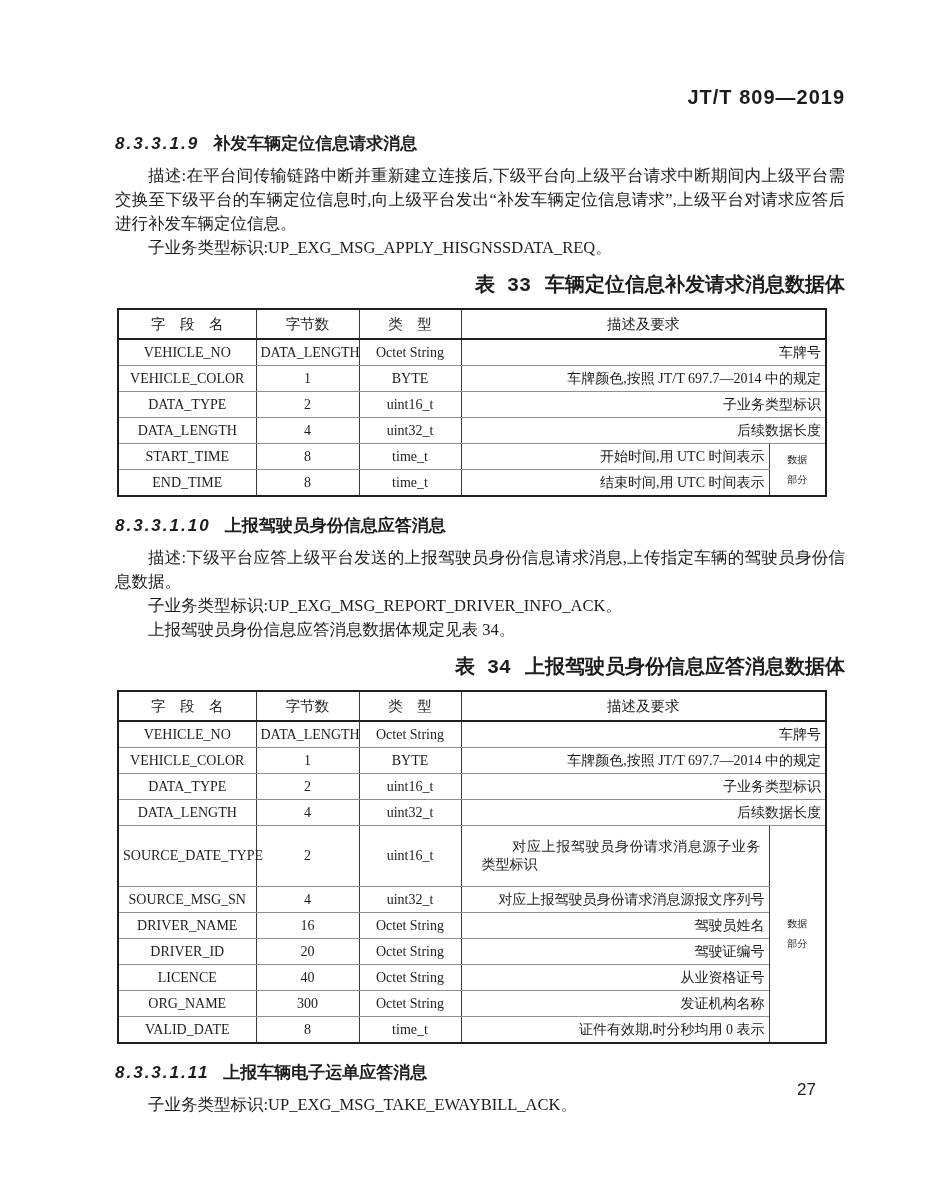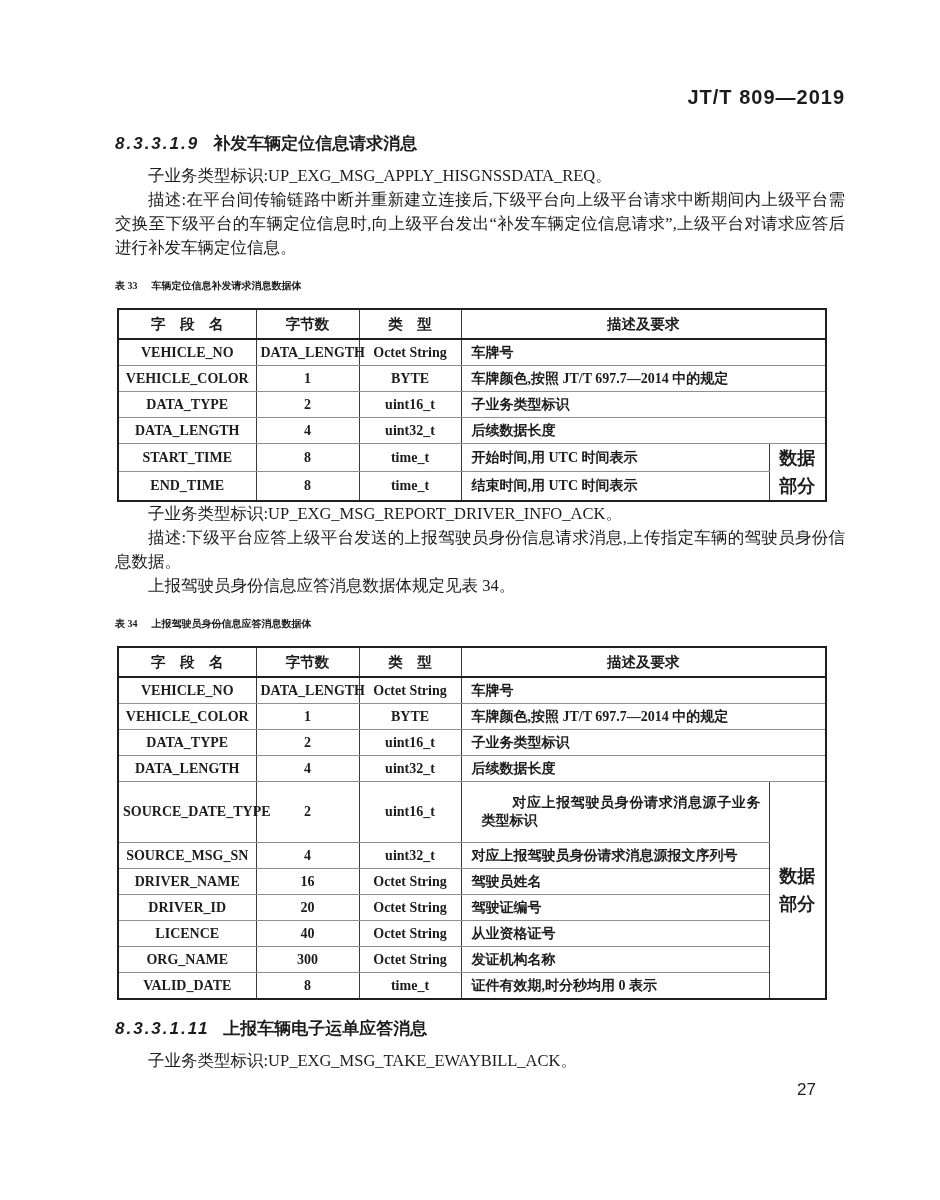--- a/index.html
+++ b/index.html
@@ -15,63 +15,63 @@
   }
   .sec-heading{
     font-family:"Liberation Sans","DejaVu Sans",sans-serif;font-weight:bold;
     font-size:17px;line-height:24px;margin:0 0 8px 0;
   }
   .sec-num{letter-spacing:2px;margin-right:14px;font-style:italic;}
   .body-para{
     margin:0;font-size:16.5px;line-height:24px;text-indent:2em;text-align:justify;
   }
   .caption{
-    text-align:left;font-family:Liberation Serif, serif;
-    font-weight:bold;font-size:10px;line-height:22px;margin:15px 0 11px 0;
+    text-align:right;font-family:Liberation Mono, monospace;
+    font-weight:bold;font-size:20px;line-height:22px;margin:15px 0 11px 0;
   }
   .caption-label{margin-right:14px;}
   table.spec{
     border-collapse:collapse;table-layout:fixed;width:708px;margin-left:2px;
     font-size:14px;line-height:18px;
   }
   table.spec td{
     border-top:1px solid #8f8f8f;border-bottom:1px solid #8f8f8f;
     border-left:1px solid #3a3a3a;border-right:1px solid #3a3a3a;
     padding:0 4px;vertical-align:middle;text-align:center;
     font-family:"Liberation Serif","DejaVu Serif",serif;
   }
-  table.spec{border:2px solid #1f1f1f;font-weight:bold;}
+  table.spec{border:2px solid #1f1f1f;}
   table.spec tr.hdr td{border-bottom:2px solid #1f1f1f;height:28px;font-size:14.5px;}
   table.spec tr td{height:25px;}
   table.spec tr.tall td{height:60px;}
-  table.spec td.d{text-align:left;padding-left:10px;}
+  table.spec td.d{text-align:right;padding-left:10px;}
   table.spec td.d-wrap{
     text-align:justify;padding-left:20px;padding-right:8px;text-indent:2.2em;
   }
   table.spec td.grp{padding:0;}
-  .grp-inner{width:2em;margin:0 auto;line-height:28px;text-align:center;font-size:18px;}
+  .grp-inner{width:2em;margin:0 auto;line-height:20px;text-align:center;font-size:10px;}
   .sec-gap{margin-top:17px;}
   .page-number{
     position:absolute;top:1080px;right:124px;font-size:17px;
     font-family:Liberation Sans, sans-serif;
   }
 </style>
 </head>
 <body>
 
 <div class="page">
   <div class="content">
 
     <div class="doc-header">JT/T 809—2019</div>
 
     <div class="sec-heading">
       <span class="sec-num">8.3.3.1.9</span><span>补发车辆定位信息请求消息</span>
     </div>
+    <p class="body-para">描述:在平台间传输链路中断并重新建立连接后,下级平台向上级平台请求中断期间内上级平台需交换至下级平台的车辆定位信息时,向上级平台发出“补发车辆定位信息请求”,上级平台对请求应答后进行补发车辆定位信息。</p>
     <p class="body-para">子业务类型标识:UP_EXG_MSG_APPLY_HISGNSSDATA_REQ。</p>
-    <p class="body-para">描述:在平台间传输链路中断并重新建立连接后,下级平台向上级平台请求中断期间内上级平台需交换至下级平台的车辆定位信息时,向上级平台发出“补发车辆定位信息请求”,上级平台对请求应答后进行补发车辆定位信息。</p>
 
     <div class="caption">
       <span class="caption-label">表 33</span><span>车辆定位信息补发请求消息数据体</span>
     </div>
 
     <table class="spec">
       <colgroup>
           <col style="width:138px">
           <col style="width:103px">
           <col style="width:102px">
@@ -120,22 +120,25 @@
       </tr>
       <tr>
         <td>END_TIME</td>
         <td>8</td>
         <td>time_t</td>
         <td class="d">结束时间,用 UTC 时间表示</td>
       </tr>
     </tbody>
       </table>
 
+    <div class="sec-heading sec-gap">
+      <span class="sec-num">8.3.3.1.10</span><span>上报驾驶员身份信息应答消息</span>
+    </div>
+    <p class="body-para">描述:下级平台应答上级平台发送的上报驾驶员身份信息请求消息,上传指定车辆的驾驶员身份信息数据。</p>
     <p class="body-para">子业务类型标识:UP_EXG_MSG_REPORT_DRIVER_INFO_ACK。</p>
-    <p class="body-para">描述:下级平台应答上级平台发送的上报驾驶员身份信息请求消息,上传指定车辆的驾驶员身份信息数据。</p>
     <p class="body-para">上报驾驶员身份信息应答消息数据体规定见表 34。</p>
 
     <div class="caption">
       <span class="caption-label">表 34</span><span>上报驾驶员身份信息应答消息数据体</span>
     </div>
 
     <table class="spec">
       <colgroup>
           <col style="width:138px">
           <col style="width:103px">

